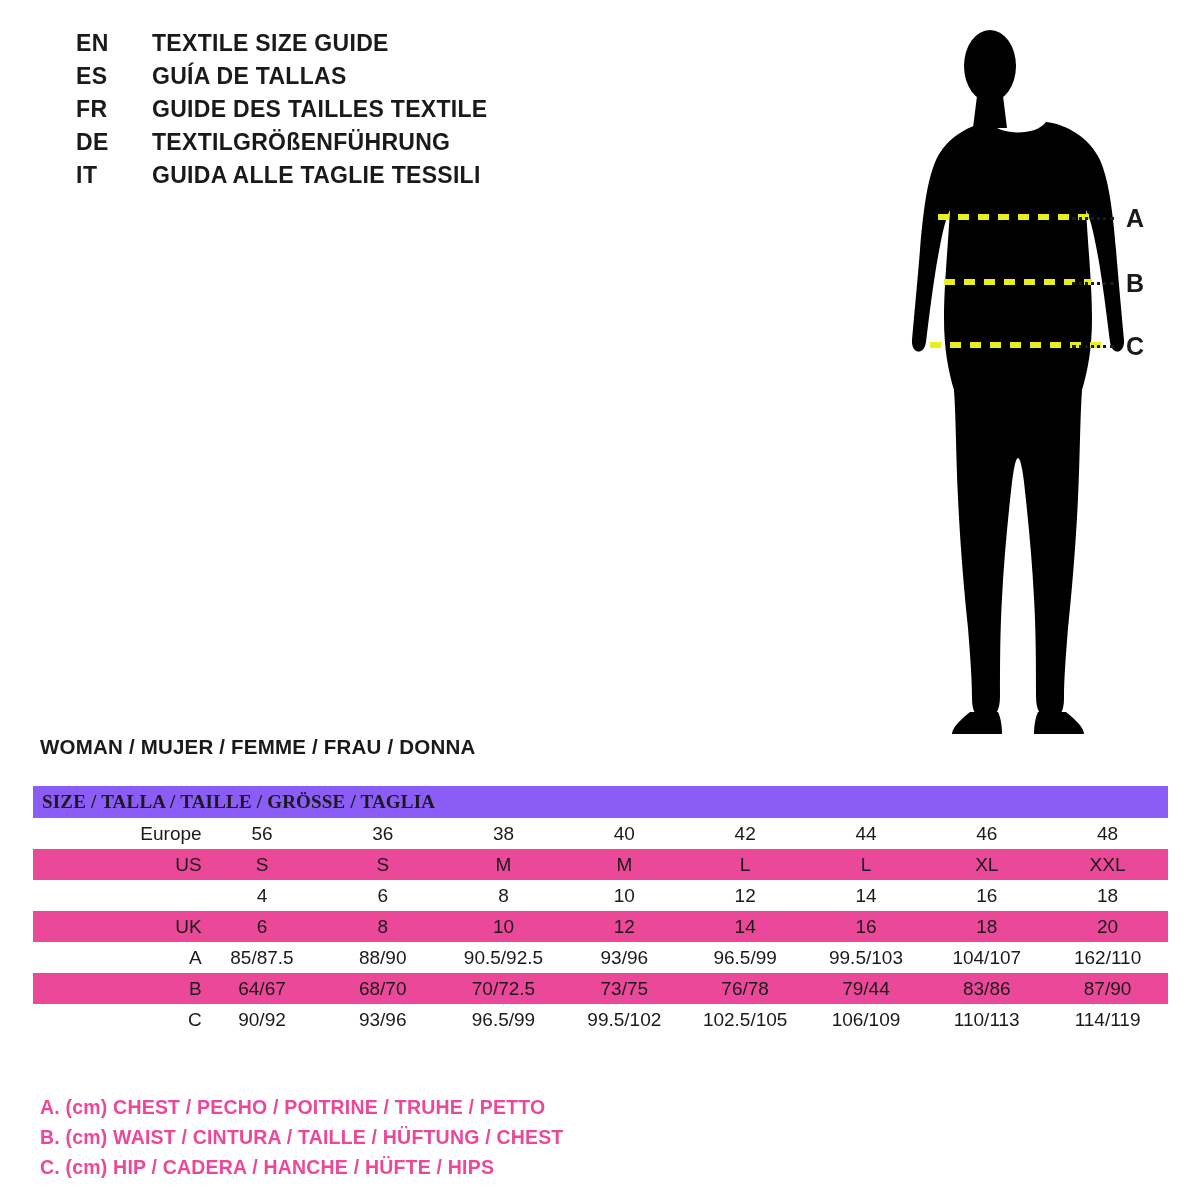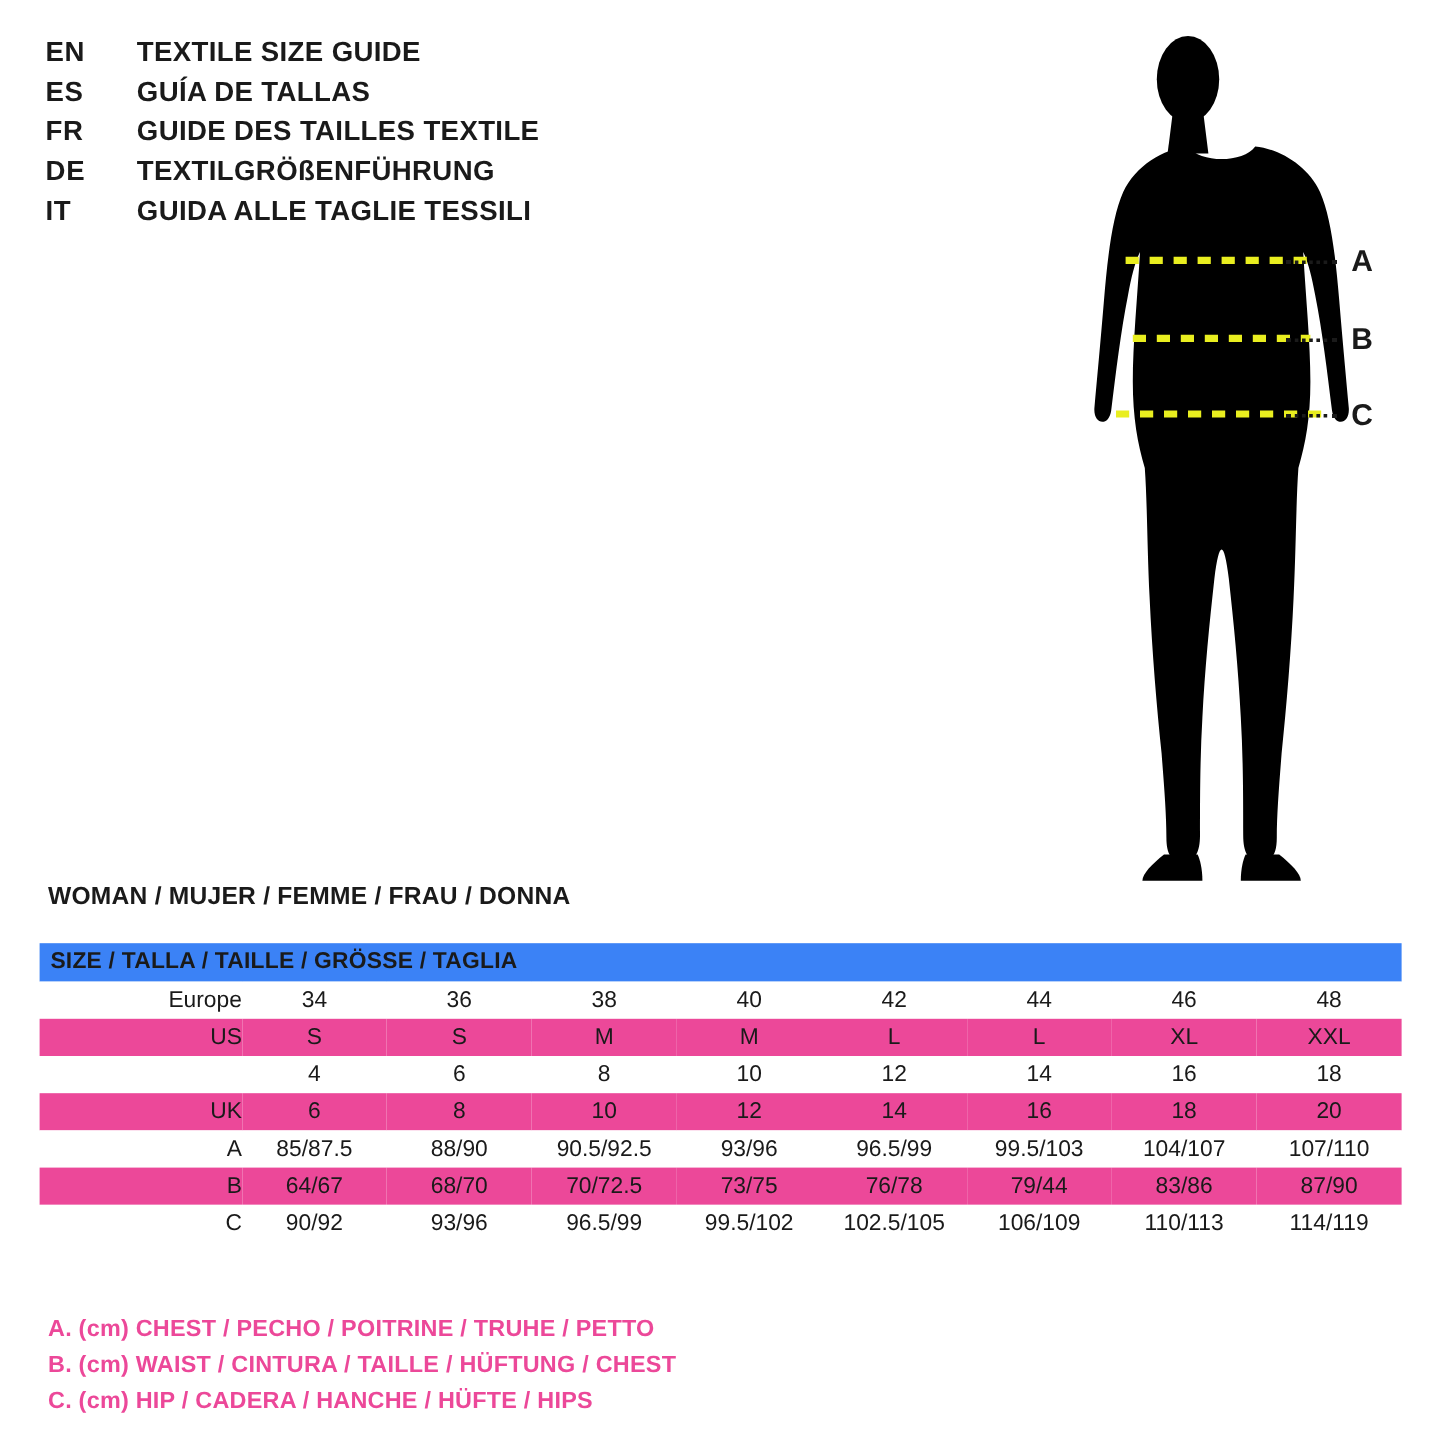--- a/index.html
+++ b/index.html
@@ -20,20 +20,21 @@
   .titles {
     position: absolute;
     left: 38px;
     top: 30px;
     width: 560px;
   }
   .title-row {
     display: flex;
     align-items: baseline;
     height: 33px;
+    margin-left: 38px;
   }
   .title-lang {
     width: 76px;
     flex: 0 0 76px;
     font-size: 23px;
     font-weight: 700;
     letter-spacing: 0.5px;
     color: #1a1a1a;
   }
   .title-text {
@@ -97,27 +98,28 @@
     color: #1a1a1a;
   }
   .size-table th, .size-table td {
     padding: 0;
     height: 31px;
     font-weight: 400;
     text-align: center;
     vertical-align: middle;
   }
   .size-table .hdr-row th {
-    background: #3b82f6;
+    background: #8b5cf6;
     text-align: left;
     padding-left: 9px;
     font-weight: 700;
     font-size: 19px;
     letter-spacing: 0.2px;
     height: 32px;
+    font-family: Liberation Serif, serif;
   }
   .size-table tbody tr.odd td { background: #ffffff; }
   .size-table tbody tr.even td { background: #ec4899; }
   .size-table td.rowlabel {
     text-align: right;
     padding-left: 9px;
     width: 160px;
   }
   .size-table td.val { width: 121px; }
 
@@ -232,21 +234,21 @@
 
 <table class="size-table">
   <thead>
     <tr class="hdr-row">
       <th colspan="9">SIZE / TALLA / TAILLE / GRÖSSE / TAGLIA</th>
     </tr>
   </thead>
   <tbody>
     <tr class="odd">
       <td class="rowlabel">Europe</td>
-      <td class="val">34</td>
+      <td class="val">56</td>
       <td class="val">36</td>
       <td class="val">38</td>
       <td class="val">40</td>
       <td class="val">42</td>
       <td class="val">44</td>
       <td class="val">46</td>
       <td class="val">48</td>
     </tr>
     <tr class="even">
       <td class="rowlabel">US</td>
@@ -283,21 +285,21 @@
     </tr>
     <tr class="odd">
       <td class="rowlabel">A</td>
       <td class="val">85/87.5</td>
       <td class="val">88/90</td>
       <td class="val">90.5/92.5</td>
       <td class="val">93/96</td>
       <td class="val">96.5/99</td>
       <td class="val">99.5/103</td>
       <td class="val">104/107</td>
-      <td class="val">107/110</td>
+      <td class="val">162/110</td>
     </tr>
     <tr class="even">
       <td class="rowlabel">B</td>
       <td class="val">64/67</td>
       <td class="val">68/70</td>
       <td class="val">70/72.5</td>
       <td class="val">73/75</td>
       <td class="val">76/78</td>
       <td class="val">79/44</td>
       <td class="val">83/86</td>

